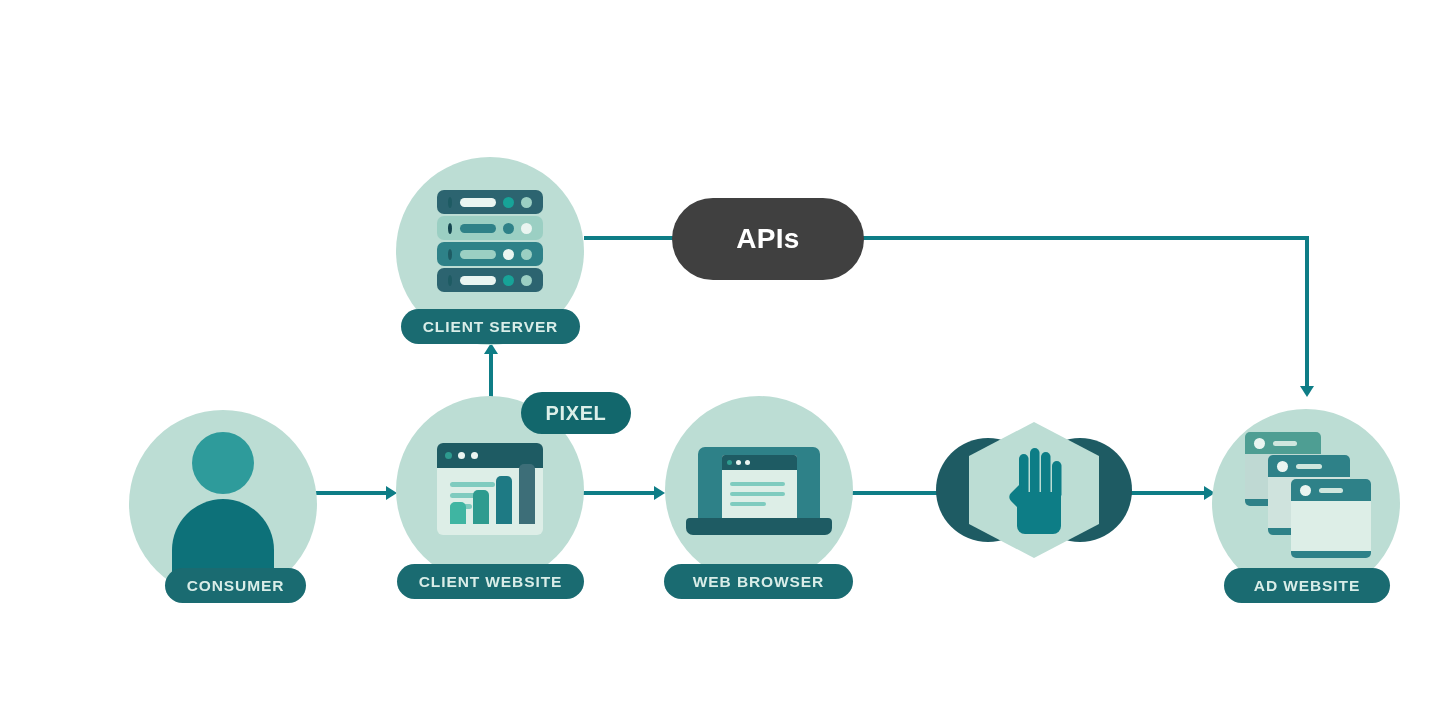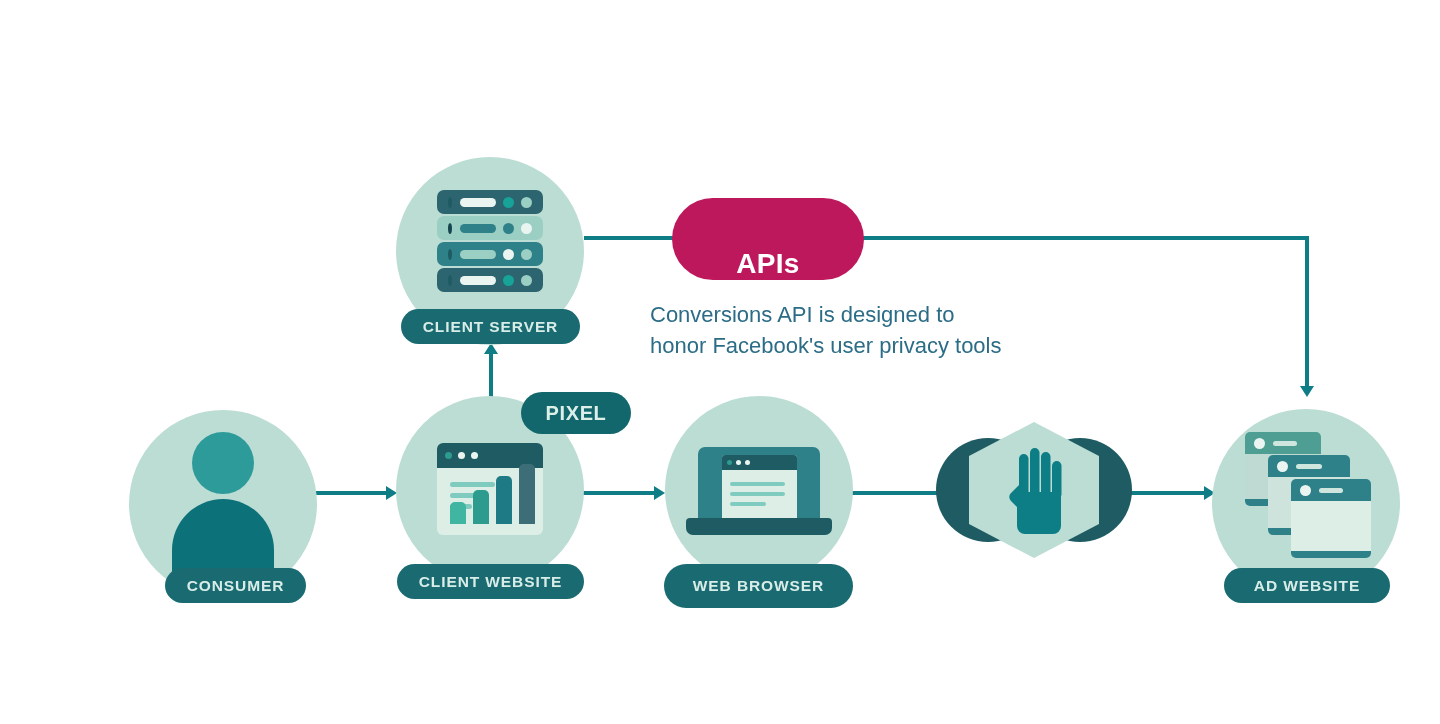--- a/index.html
+++ b/index.html
@@ -39,22 +39,22 @@
     font-weight:700;
     letter-spacing:0.9px;
     display:flex;align-items:center;justify-content:center;
     white-space:nowrap;
     box-sizing:border-box;
   }
 
   
   #apis-box{
     position:absolute;left:672px;top:198px;width:192px;height:82px;
-    background:#be185d;border-radius:999px;
-    display:flex;align-items:flex-end;justify-content:center;
+    background:#404040;border-radius:999px;
+    display:flex;align-items:center;justify-content:center;
     color:#ffffff;font-size:28px;font-weight:700;letter-spacing:0.3px;
   }
 
   
   #pixel-box{
     position:absolute;left:521px;top:392px;width:110px;height:42px;
     background:#12676C;border-radius:999px;
     display:flex;align-items:center;justify-content:center;
     color:#DCEFE9;font-size:20px;font-weight:700;letter-spacing:0.6px;
   }
@@ -196,22 +196,20 @@
 
     <div class="pill" style="left:401px;top:309px;width:179px;height:35px;">
       <span class="lbl">CLIENT SERVER</span>
     </div>
   </div>
 
   <div id="apis-box">
     <span>APIs</span>
   </div>
 
-  <div class="note" id="note-api">Conversions API is designed to
-honor Facebook's user privacy tools</div>
 
   <div class="node">
     <div class="blob" style="left:129px;top:410px;width:188px;height:188px;"></div>
     <div>
       <div style="position:absolute;left:192px;top:432px;width:62px;height:62px;border-radius:50%;background:#2E9B9B;"></div>
       <div style="position:absolute;left:172px;top:499px;width:102px;height:80px;border-radius:51px 51px 0 0;background:#0D7179;"></div>
     </div>
     <div class="pill" style="left:165px;top:568px;width:141px;height:35px;">
       <span class="lbl">CONSUMER</span>
     </div>
@@ -259,21 +257,21 @@
             <i style="background:#EAF5F1;"></i>
             <i style="background:#EAF5F1;"></i>
         </div>
       </div>
       <div class="lpline" style="left:730px;top:482px;width:55px;"></div>
       <div class="lpline" style="left:730px;top:492px;width:55px;"></div>
       <div class="lpline" style="left:730px;top:502px;width:36px;"></div>
       <div id="lp-base"></div>
     </div>
 
-    <div class="pill" style="left:664px;top:564px;width:189px;height:44px;">
+    <div class="pill" style="left:664px;top:564px;width:189px;height:35px;">
       <span class="lbl">WEB BROWSER</span>
     </div>
   </div>
 
 
   <div class="node">
     <div id="blk-l"></div>
     <div id="blk-r"></div>
     <div id="blk-hex"></div>
     <svg style="position:absolute;left:997px;top:448px;" width="75" height="92" viewBox="0 0 75 92">

